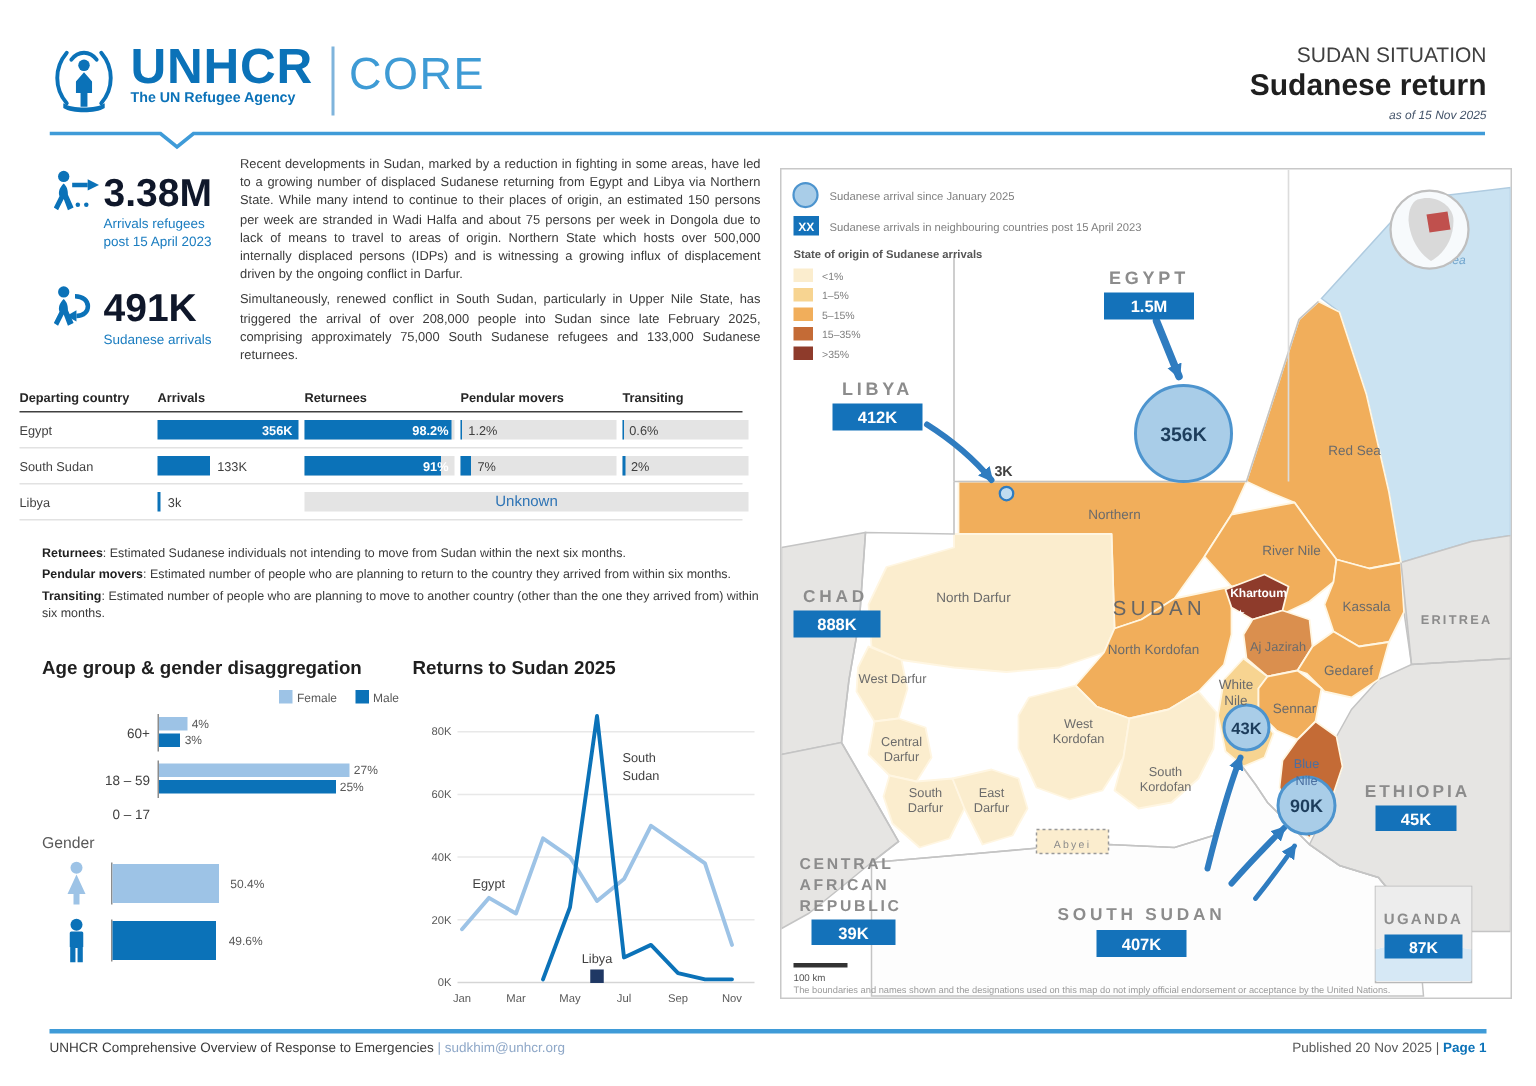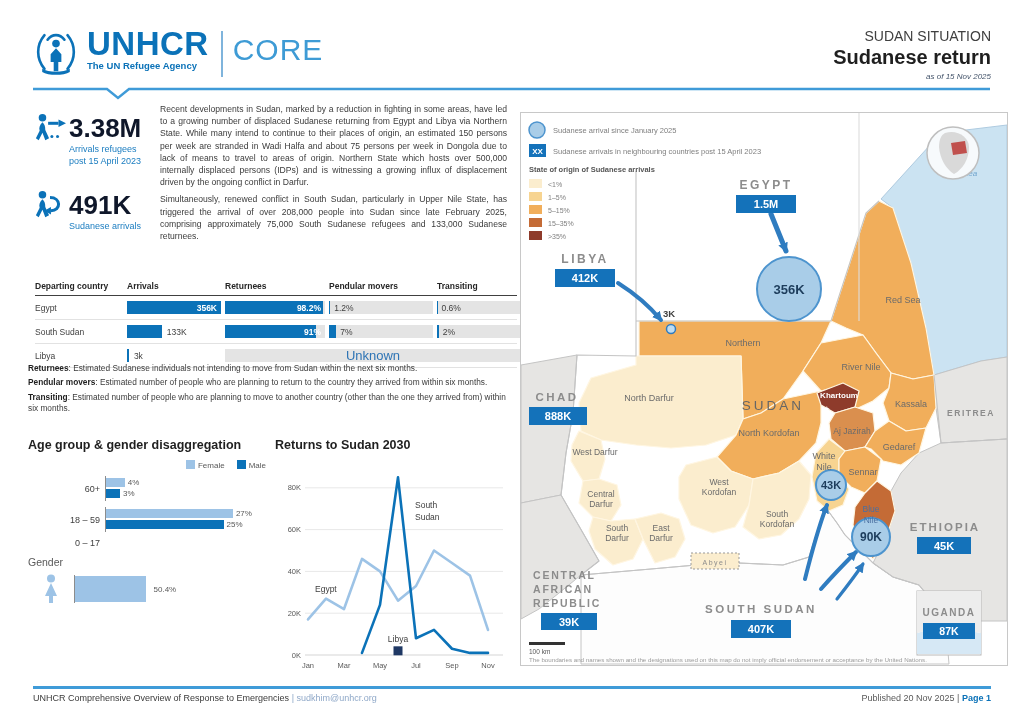--- a/index.html
+++ b/index.html
@@ -19,31 +19,31 @@
   
   .stats{left:33px;top:112px;width:125px;}
   .stat{margin-bottom:22px;}
   .stat-top{display:flex;align-items:center;}
   .stat-value{font-size:26px;font-weight:bold;color:#0f172a;margin-left:2px;}
   .stat-line{font-size:9px;color:#1B7DC0;margin-left:36px;line-height:1.3;}
   
   .intro{left:160px;top:103px;width:347px;font-size:8.6px;line-height:1.42;color:#3B3B3B;text-align:justify;}
   .intro p{margin:0 0 5px 0;}
   
-  .mt{left:35px;top:260px;width:482px;font-size:8.5px;margin-top:21px;}
+  .mt{left:13px;top:260px;width:482px;font-size:8.5px;}
   .mt-head,.mt-row{display:grid;grid-template-columns:88px 94px 100px 104px 84px;column-gap:4px;align-items:center;}
   .mt-head{font-weight:bold;color:#262626;padding-bottom:4px;border-bottom:1.6px solid #404040;}
   .mt-row{height:23px;border-bottom:1px solid #E2E2E2;color:#404040;}
   .cellbar{position:relative;height:13px;background:#E4E4E4;}
   .cellbar.notrack{background:transparent;}
   .bar{position:absolute;left:0;top:0;bottom:0;background:#0B72B8;}
   .blabel-in{position:absolute;right:4px;top:50%;transform:translateY(-50%);color:#fff;font-weight:bold;}
   .blabel-out{position:absolute;top:50%;transform:translateY(-50%);color:#404040;}
   .unknown-cell{grid-column:3 / span 3;}
-  .unknown-cell .cellbar{display:flex;align-items:center;justify-content:center;color:#2E74B5;font-size:13px;}
+  .unknown-cell .cellbar{display:flex;align-items:center;justify-content:center;color:#2E74B5;font-size:10px;}
   
   .defs{left:28px;top:363px;width:482px;font-size:8.3px;line-height:1.38;color:#3B3B3B;}
   .defs p{margin:0 0 3px 0;}
   .defs b{color:#1F1F1F;}
   
   .agechart{left:28px;top:438px;width:242px;}
   .chart-title{font-size:12.5px;font-weight:bold;color:#1F1F1F;}
   .age-legend{display:flex;justify-content:flex-end;gap:12px;margin:8px 4px 6px 0;font-size:8px;color:#595959;align-items:center;}
   .sw{display:inline-block;width:9px;height:9px;margin-right:3px;vertical-align:-1px;}
   .age-row{display:flex;align-items:center;margin-bottom:6px;}
@@ -257,24 +257,40 @@
             <circle cx="9" cy="4.5" r="4"></circle>
             <path d="M9,9 L3,22 H7 V29 H11 V22 H15 Z"></path>
           </g>
         </svg>
     </span>
     <div class="g-barzone">
         <div class="g-bar" id="gbar-f" style="width: 70.56px; background: rgb(157, 195, 230);"></div>
         <span class="g-val">50.4%</span>
       </div>
   </div>
+  <div class="g-row">
+    <span class="g-icon">
+      <svg width="18" height="30" viewBox="0 0 18 30">
+          <g fill="#0B72B8">
+            <circle cx="9" cy="4.5" r="4"></circle>
+            <rect x="4.5" y="9" width="9" height="11" rx="1"></rect>
+            <rect x="4.8" y="20" width="3.5" height="9.5"></rect>
+            <rect x="9.7" y="20" width="3.5" height="9.5"></rect>
+          </g>
+        </svg>
+    </span>
+    <div class="g-barzone">
+        <div class="g-bar" id="gbar-m" style="width: 69.44px; background: rgb(11, 114, 184);"></div>
+        <span class="g-val">49.6%</span>
+      </div>
+  </div>
 </div>
 
 <div class="abs linechart">
-  <div class="chart-title">Returns to Sudan 2030</div>
+  <div class="chart-title">Returns to Sudan 2025</div>
   <svg id="returns-svg" width="238" height="224" viewBox="0 0 238 224">
       <line x1="30" x2="228" y1="203" y2="203" stroke="#D5D5D5" stroke-width="1"></line>
       <text x="26" y="205.5" text-anchor="end" font-size="7.5" fill="#595959">0K</text>
       <line x1="30" x2="228" y1="161.2" y2="161.2" stroke="#E8E8E8" stroke-width="1"></line>
       <text x="26" y="163.7" text-anchor="end" font-size="7.5" fill="#595959">20K</text>
       <line x1="30" x2="228" y1="119.4" y2="119.4" stroke="#E8E8E8" stroke-width="1"></line>
       <text x="26" y="121.9" text-anchor="end" font-size="7.5" fill="#595959">40K</text>
       <line x1="30" x2="228" y1="77.60000000000001" y2="77.60000000000001" stroke="#E8E8E8" stroke-width="1"></line>
       <text x="26" y="80.10000000000001" text-anchor="end" font-size="7.5" fill="#595959">60K</text>
       <line x1="30" x2="228" y1="35.80000000000001" y2="35.80000000000001" stroke="#E8E8E8" stroke-width="1"></line>

